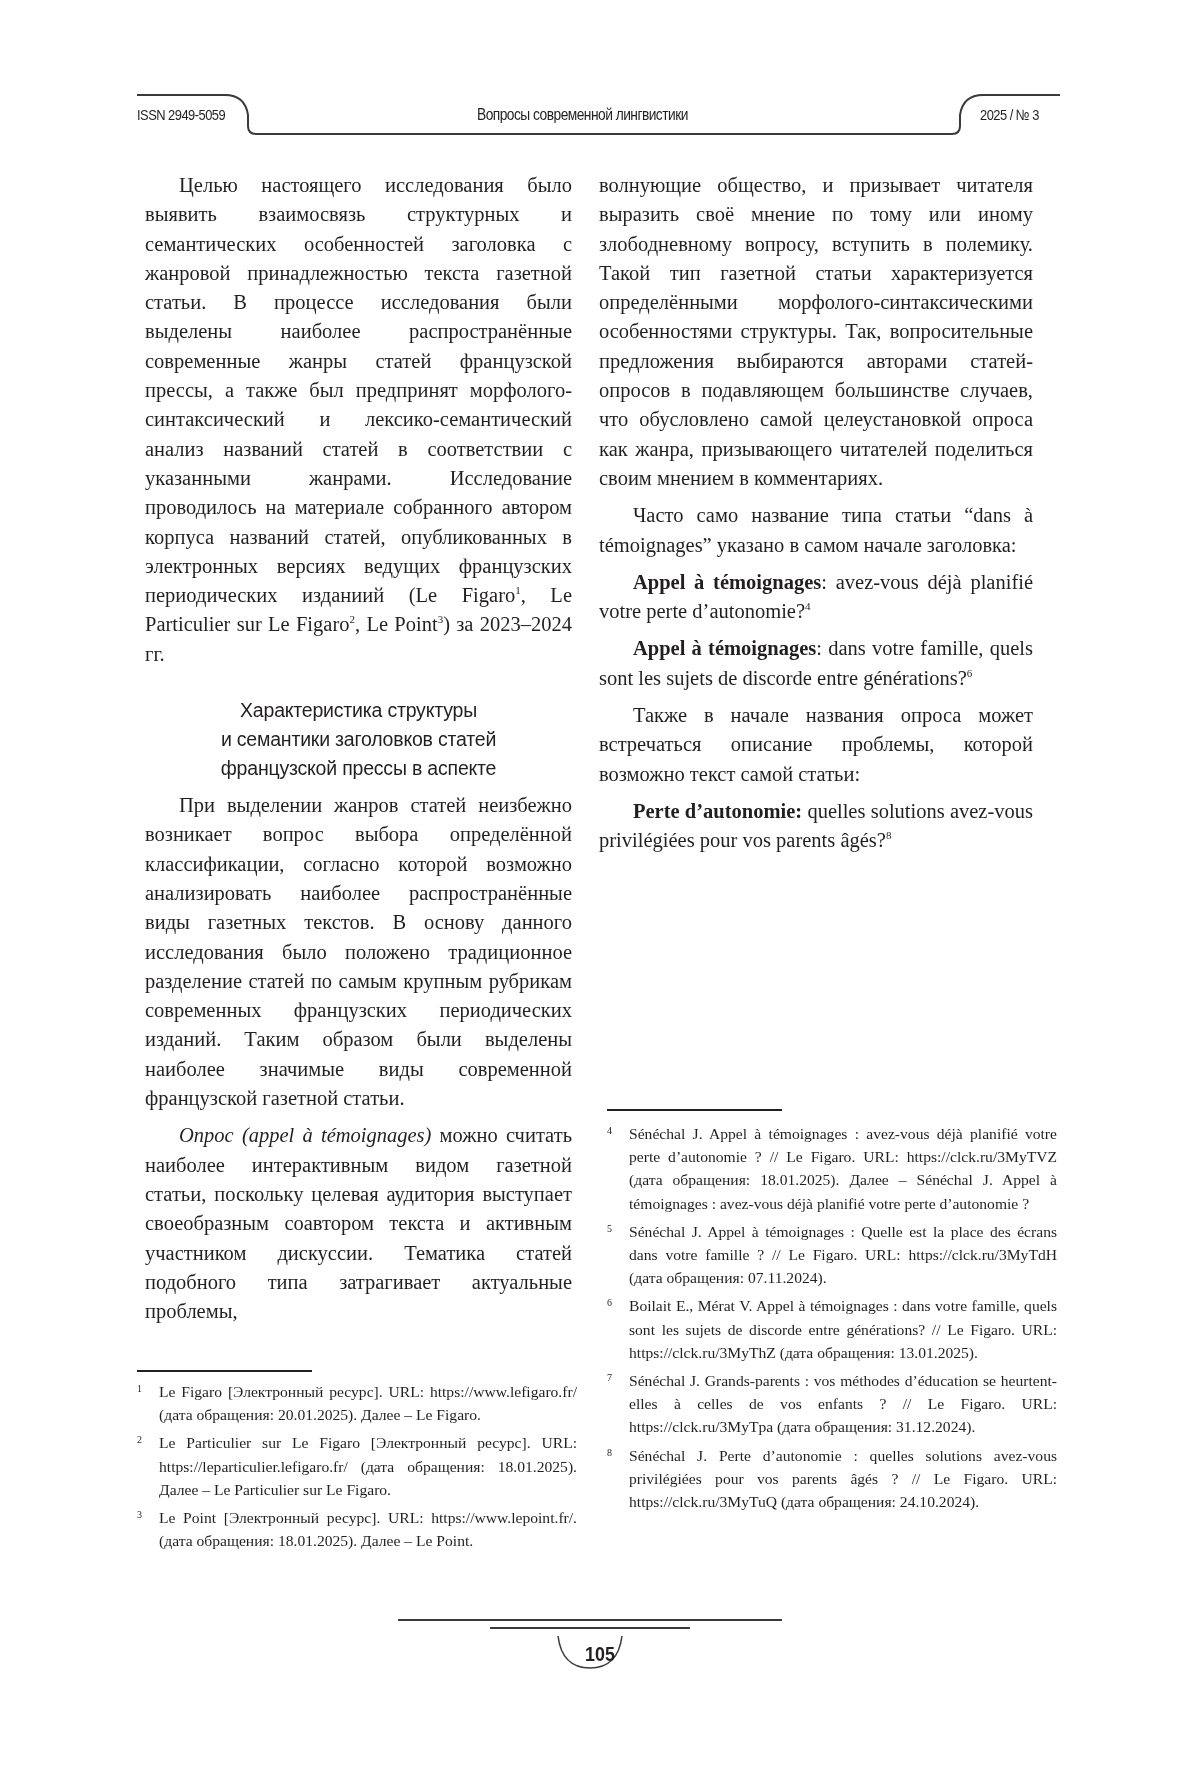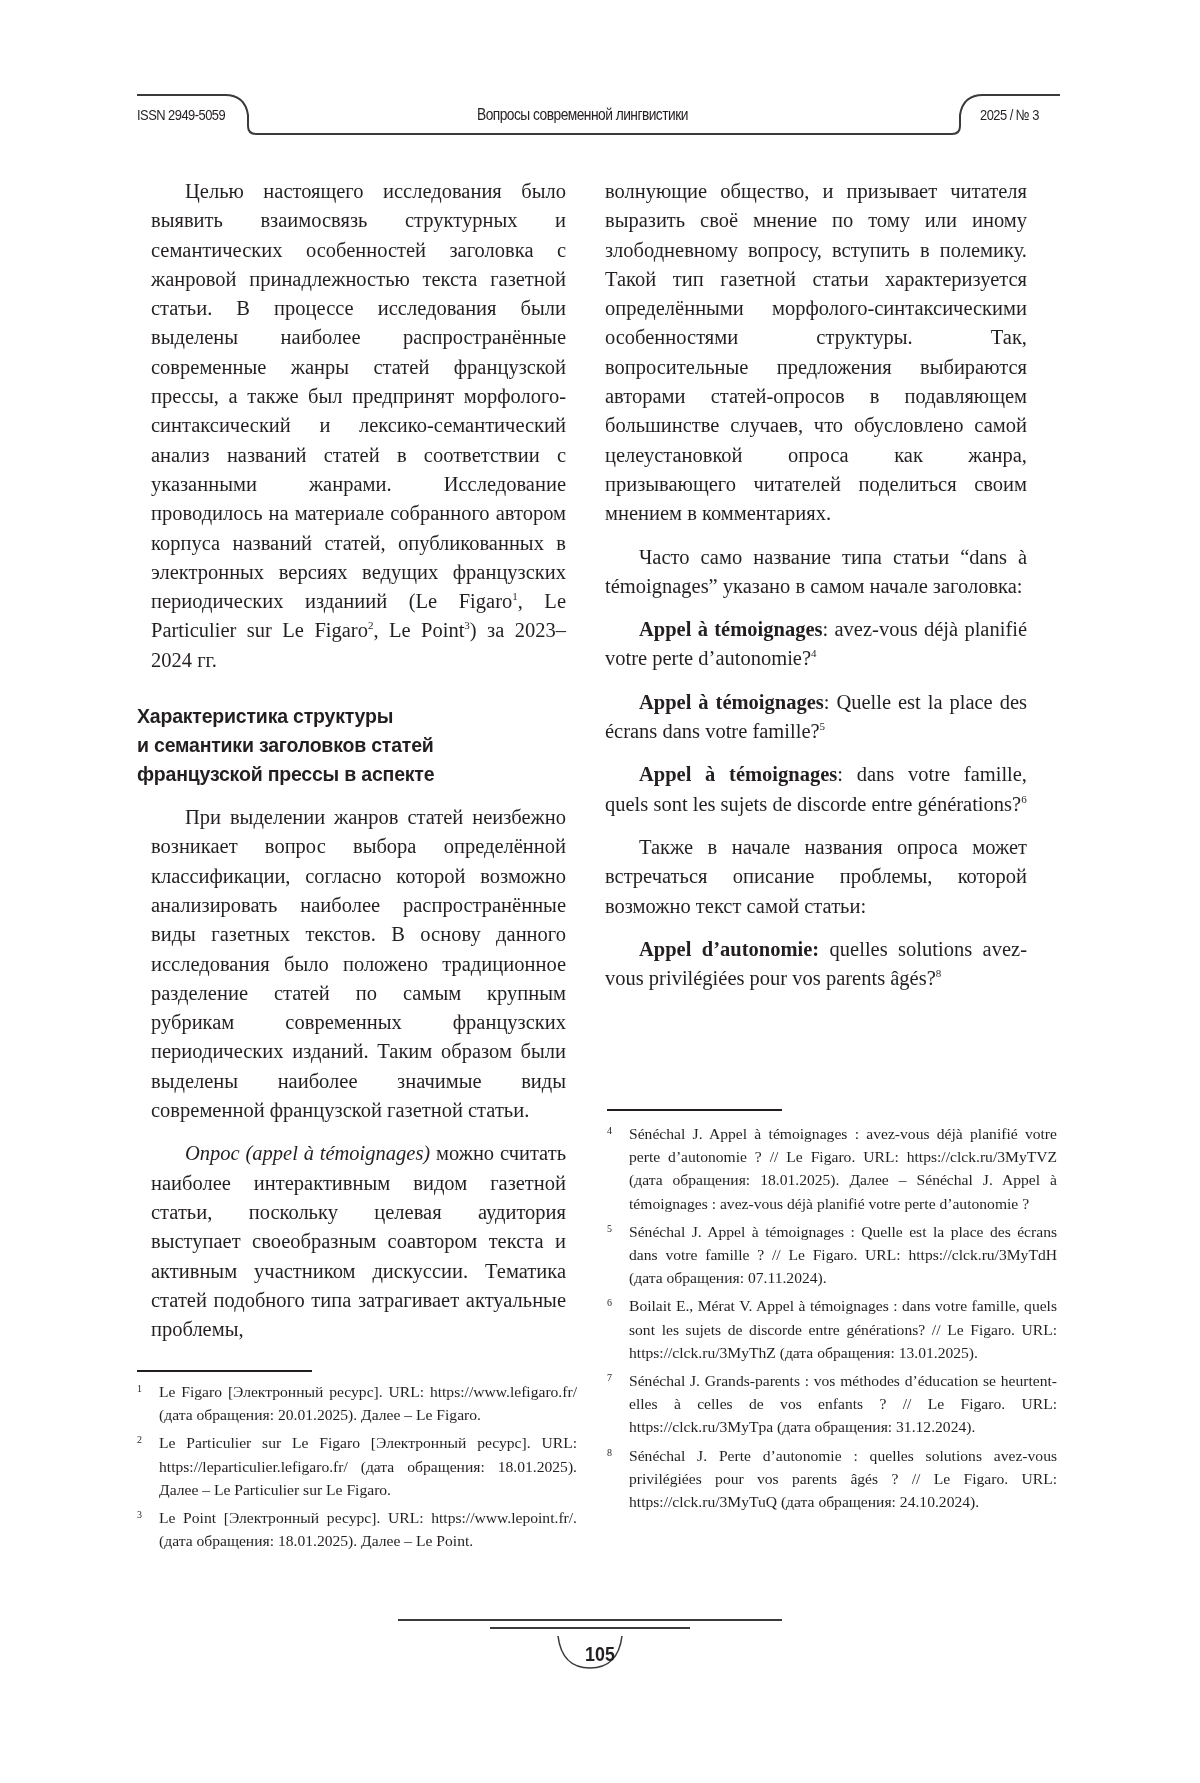--- a/index.html
+++ b/index.html
@@ -1,24 +1,24 @@
 <!DOCTYPE html>
 <html><head>
 <meta charset="utf-8">
 <style>
   html, body { margin: 0; padding: 0; background: #ffffff; }
   body { width: 1200px; height: 1783px; position: relative; overflow: hidden; color: #231f20; }
   .hdr-text { position: absolute; font-family: "Liberation Sans Narrow", "Liberation Sans", sans-serif; font-size: 15px; letter-spacing: -0.6px; color: #231f20; transform: scaleX(0.86); transform-origin: left center; white-space: nowrap; }
   .hdr-svg { position: absolute; left: 0; top: 0; }
   .col { position: absolute; font-family: "Liberation Serif", "DejaVu Serif", serif; font-size: 20.5px; line-height: 29.3px; text-align: justify; hyphens: manual; }
-  .col p { margin: 14px; text-indent: 34px; }
+  .col p { margin: 8px; text-indent: 34px; }
   .col p.noind { text-indent: 0; }
   .col-left { left: 137px; top: 163px; width: 443px; }
   .col-right { left: 591px; top: 163px; width: 450px; }
-  .section-title { font-family: "Liberation Sans", "DejaVu Sans", sans-serif; font-weight: bold; font-size: 19.5px; line-height: 29px; text-align: left; margin: 27px 0 4px 0; text-indent: 0; letter-spacing: -0.2px; }
+  .section-title { font-family: "Liberation Sans", "DejaVu Sans", sans-serif; font-weight: normal; font-size: 19.5px; line-height: 29px; text-align: center; margin: 27px 0 4px 0; text-indent: 0; letter-spacing: -0.2px; }
   sup { font-size: 11px; line-height: 0; vertical-align: 8px; }
   .fn-rule { position: absolute; height: 1.5px; background: #231f20; }
   .fns { position: absolute; font-family: "Liberation Serif", "DejaVu Serif", serif; font-size: 15.6px; line-height: 23.2px; text-align: justify; }
   .fn { position: relative; padding-left: 22px; margin-bottom: 5px; }
   .fn .num { position: absolute; left: 0; top: -3px; font-size: 10px; }
   .fns-left { left: 137px; top: 1380px; width: 440px; }
   .fns-right { left: 607px; top: 1122px; width: 450px; }
   .page-num { position: absolute; left: 0; width: 1200px; top: 1642px; text-align: center; font-family: "Liberation Sans", sans-serif; font-weight: bold; font-size: 21px; transform: scaleX(0.85); color: #231f20; }
   i { }
   b { font-weight: bold; font-family: Liberation Serif, serif; }
@@ -48,24 +48,23 @@
 <div class="fns fns-left">
   <div class="fn"><span class="num">1</span><span>Le Figaro [Электронный ресурс]. URL: https://www.lefigaro.fr/ (дата обращения: 20.01.2025). Далее – Le Figaro.</span></div>
   <div class="fn"><span class="num">2</span><span>Le Particulier sur Le Figaro [Электронный ресурс]. URL: https://leparticulier.lefigaro.fr/ (дата обращения: 18.01.2025). Далее – Le Particulier sur Le Figaro.</span></div>
   <div class="fn"><span class="num">3</span><span>Le Point [Электронный ресурс]. URL: https://www.lepoint.fr/. (дата обращения: 18.01.2025). Далее – Le Point.</span></div>
 </div>
 
 <div class="col col-right">
   <p class="noind">волнующие общество, и призывает читателя выразить своё мнение по тому или иному злободневному вопросу, вступить в полемику. Такой тип газетной статьи характеризуется определёнными морфолого-синтаксическими особенностями структуры. Так, вопросительные предложения выбираются авторами статей-опросов в подавляющем большинстве случаев, что обусловлено самой целеустановкой опроса как жанра, призывающего читателей поделиться своим мнением в комментариях.</p>
   <p>Часто само название типа статьи “dans à témoignages” указано в самом начале заголовка:</p>
   <p><b>Appel à témoignages</b><span>: avez-vous déjà planifié votre perte d’autonomie?</span><sup>4</sup></p>
-  <p><b>Appel à témoignages</b><span>: Quelle est la place des écrans dans votre famille?</span><sup>5</sup></p>
   <p><b>Appel à témoignages</b><span>: dans votre famille, quels sont les sujets de discorde entre générations?</span><sup>6</sup></p>
   <p>Также в начале названия опроса может встречаться описание проблемы, которой возможно текст самой статьи:</p>
-  <p><b>Appel d’autonomie:</b><span> quelles solutions avez-vous privilégiées pour vos parents âgés?</span><sup>8</sup></p>
+  <p><b>Perte d’autonomie:</b><span> quelles solutions avez-vous privilégiées pour vos parents âgés?</span><sup>8</sup></p>
 </div>
 
 <div class="fn-rule" style="left:607px; top:1109px; width:175px;"></div>
 <div class="fns fns-right">
   <div class="fn"><span class="num">4</span><span>Sénéchal J. Appel à témoignages : avez-vous déjà planifié votre perte d’autonomie ? // Le Figaro. URL: https://clck.ru/3MyTVZ (дата обращения: 18.01.2025). Далее – Sénéchal J. Appel à témoignages : avez-vous déjà planifié votre perte d’autonomie ?</span></div>
   <div class="fn"><span class="num">5</span><span>Sénéchal J. Appel à témoignages : Quelle est la place des écrans dans votre famille ? // Le Figaro. URL: https://clck.ru/3MyTdH (дата обращения: 07.11.2024).</span></div>
   <div class="fn"><span class="num">6</span><span>Boilait E., Mérat V. Appel à témoignages : dans votre famille, quels sont les sujets de discorde entre générations? // Le Figaro. URL: https://clck.ru/3MyThZ (дата обращения: 13.01.2025).</span></div>
   <div class="fn"><span class="num">7</span><span>Sénéchal J. Grands-parents : vos méthodes d’éducation se heurtent-elles à celles de vos enfants ? // Le Figaro. URL: https://clck.ru/3MyTpa (дата обращения: 31.12.2024).</span></div>
   <div class="fn"><span class="num">8</span><span>Sénéchal J. Perte d’autonomie : quelles solutions avez-vous privilégiées pour vos parents âgés ? // Le Figaro. URL: https://clck.ru/3MyTuQ (дата обращения: 24.10.2024).</span></div>
 </div>

